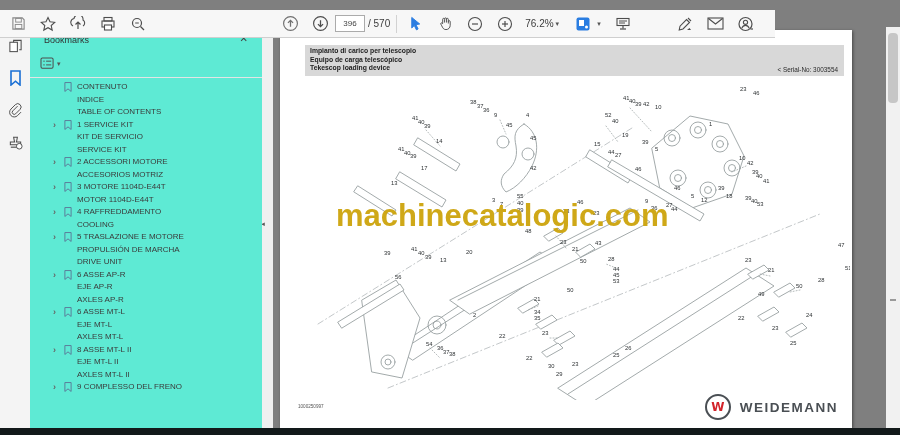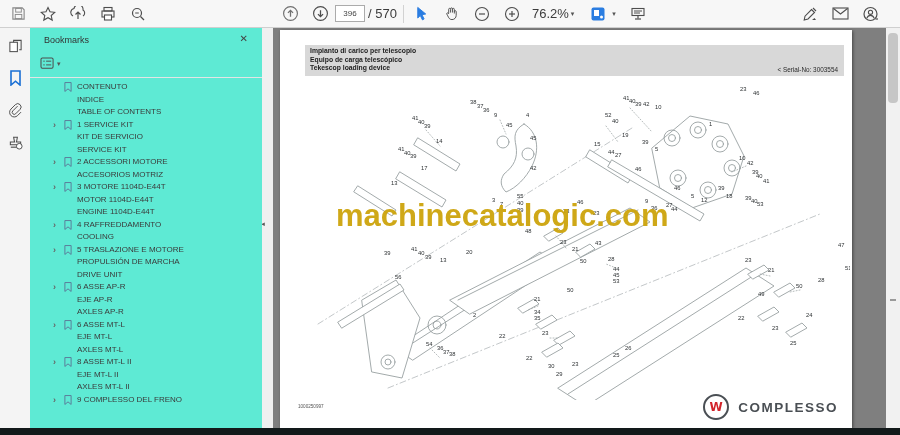--- a/index.html
+++ b/index.html
@@ -1,27 +1,27 @@
 <!DOCTYPE html>
 <html><head>
 <meta charset="utf-8">
 <style>
   html,body{margin:0;padding:0;}
   body{width:900px;height:435px;position:relative;overflow:hidden;
        font-family:"Liberation Sans","DejaVu Sans",sans-serif;background:#7f7f7f;}
   
-  .toolbar{position:absolute;left:0;top:0;width:900px;height:27px;background:#f7f7f7;
+  .toolbar{position:absolute;left:0;top:10px;width:775px;height:27px;background:#f7f7f7;
            border-bottom:1px solid #cfcfcf;display:flex;align-items:center;z-index:30;}
   .tb-ic{width:24px;height:22px;display:flex;align-items:center;justify-content:center;cursor:default;}
   .tb-ic svg{display:block;}
   .tb-gap{width:6px;}
   .tb-sep{width:1px;height:18px;background:#d2d2d2;margin:0 6px;}
   .page-input{width:28px;height:15px;font-size:8px;text-align:center;border:1px solid #ababab;
               background:#fff;color:#444;margin:0 3px;padding:0;}
-  .tb-txt{font-size:13px;color:#3c3c3c;text-align:right;}
+  .tb-txt{font-size:10px;color:#3c3c3c;text-align:right;}
   .caret{font-size:7px;color:#555;margin-left:2px;}
   .abs{position:absolute;}
   
   .rail{position:absolute;left:0;top:27px;width:30px;height:401px;background:#f4f4f4;
         border-right:1px solid #dedede;z-index:20;}
   .rail-ic{width:30px;height:26px;display:flex;align-items:center;justify-content:center;margin-top:6px;}
   
   .panel{position:absolute;left:30px;top:27px;width:232px;height:401px;background:#5eead4;z-index:20;overflow:hidden;}
   .panel-head{position:relative;height:24px;}
   .panel-title{position:absolute;left:14px;top:8px;font-size:9px;color:#333;}
@@ -257,21 +257,20 @@
         <div class="bm-line"><span class="bm-chev">›</span><span class="bm-ic"><svg width="8" height="10" viewBox="0 0 9 11">
               <path d="M1 .5h7v10L4.5 7.6 1 10.5z" fill="none" stroke="#5b7c99" stroke-width="1.1"></path>
             </svg></span><span>2 ACCESSORI MOTORE</span></div>
         <div class="bm-line"><span>ACCESORIOS MOTRIZ</span></div>
       </div>
       <div class="bm-group">
         <div class="bm-line"><span class="bm-chev">›</span><span class="bm-ic"><svg width="8" height="10" viewBox="0 0 9 11">
               <path d="M1 .5h7v10L4.5 7.6 1 10.5z" fill="none" stroke="#5b7c99" stroke-width="1.1"></path>
             </svg></span><span>3 MOTORE 1104D-E44T</span></div>
         <div class="bm-line"><span>MOTOR 1104D-E44T</span></div>
-        <div class="bm-line"><span>ENGINE 1104D-E44T</span></div>
       </div>
       <div class="bm-group">
         <div class="bm-line"><span class="bm-chev">›</span><span class="bm-ic"><svg width="8" height="10" viewBox="0 0 9 11">
               <path d="M1 .5h7v10L4.5 7.6 1 10.5z" fill="none" stroke="#5b7c99" stroke-width="1.1"></path>
             </svg></span><span>4 RAFFREDDAMENTO</span></div>
         <div class="bm-line"><span>COOLING</span></div>
       </div>
       <div class="bm-group">
         <div class="bm-line"><span class="bm-chev">›</span><span class="bm-ic"><svg width="8" height="10" viewBox="0 0 9 11">
               <path d="M1 .5h7v10L4.5 7.6 1 10.5z" fill="none" stroke="#5b7c99" stroke-width="1.1"></path>
@@ -502,21 +501,21 @@
           <text x="538" y="161" class="callout">47</text>
           <text x="545" y="184" class="callout">51</text>
         </g>
     </svg>
 
     <div class="watermark">machinecatalogic.com</div>
 
     <div class="ftr-docno">1000250997</div>
     <div class="logo">
       <span class="logo-circle">W</span>
-      <span class="logo-word">COMPLESSO</span>
+      <span class="logo-word">WEIDEMANN</span>
     </div>
   </div>
 </div>
 
 <div class="doc-sb">
   <div class="doc-sb-thumb"></div>
   <div class="doc-sb-mark"></div>
 </div>
 
 <div class="bottom-bar"></div>

